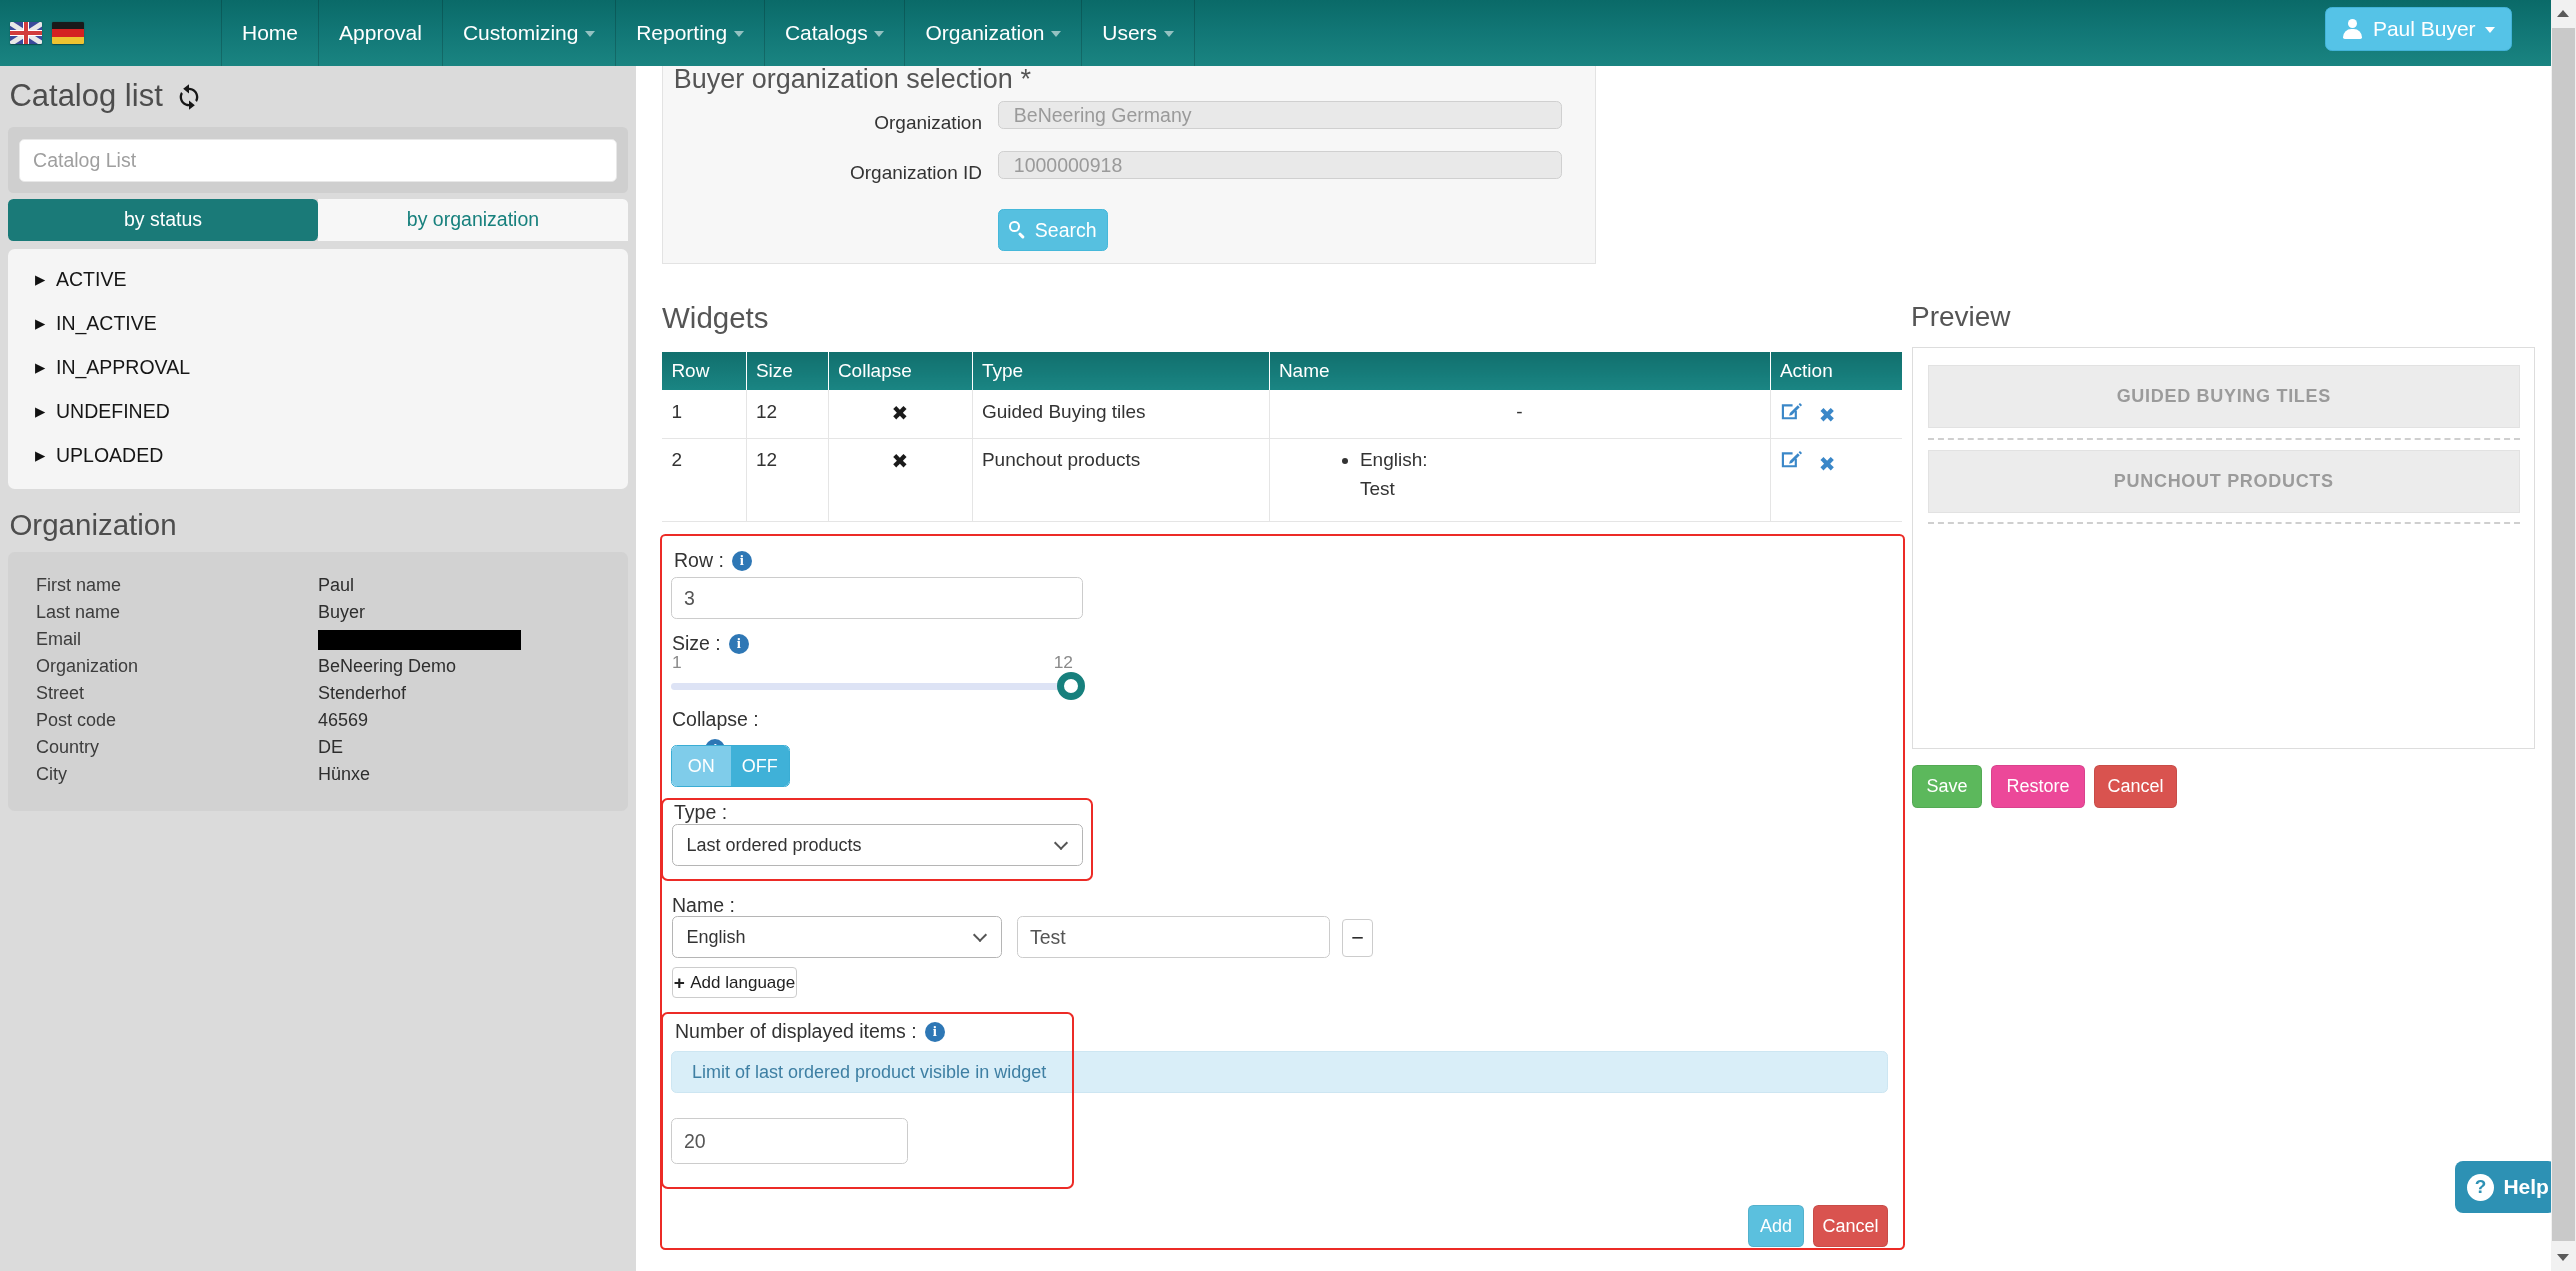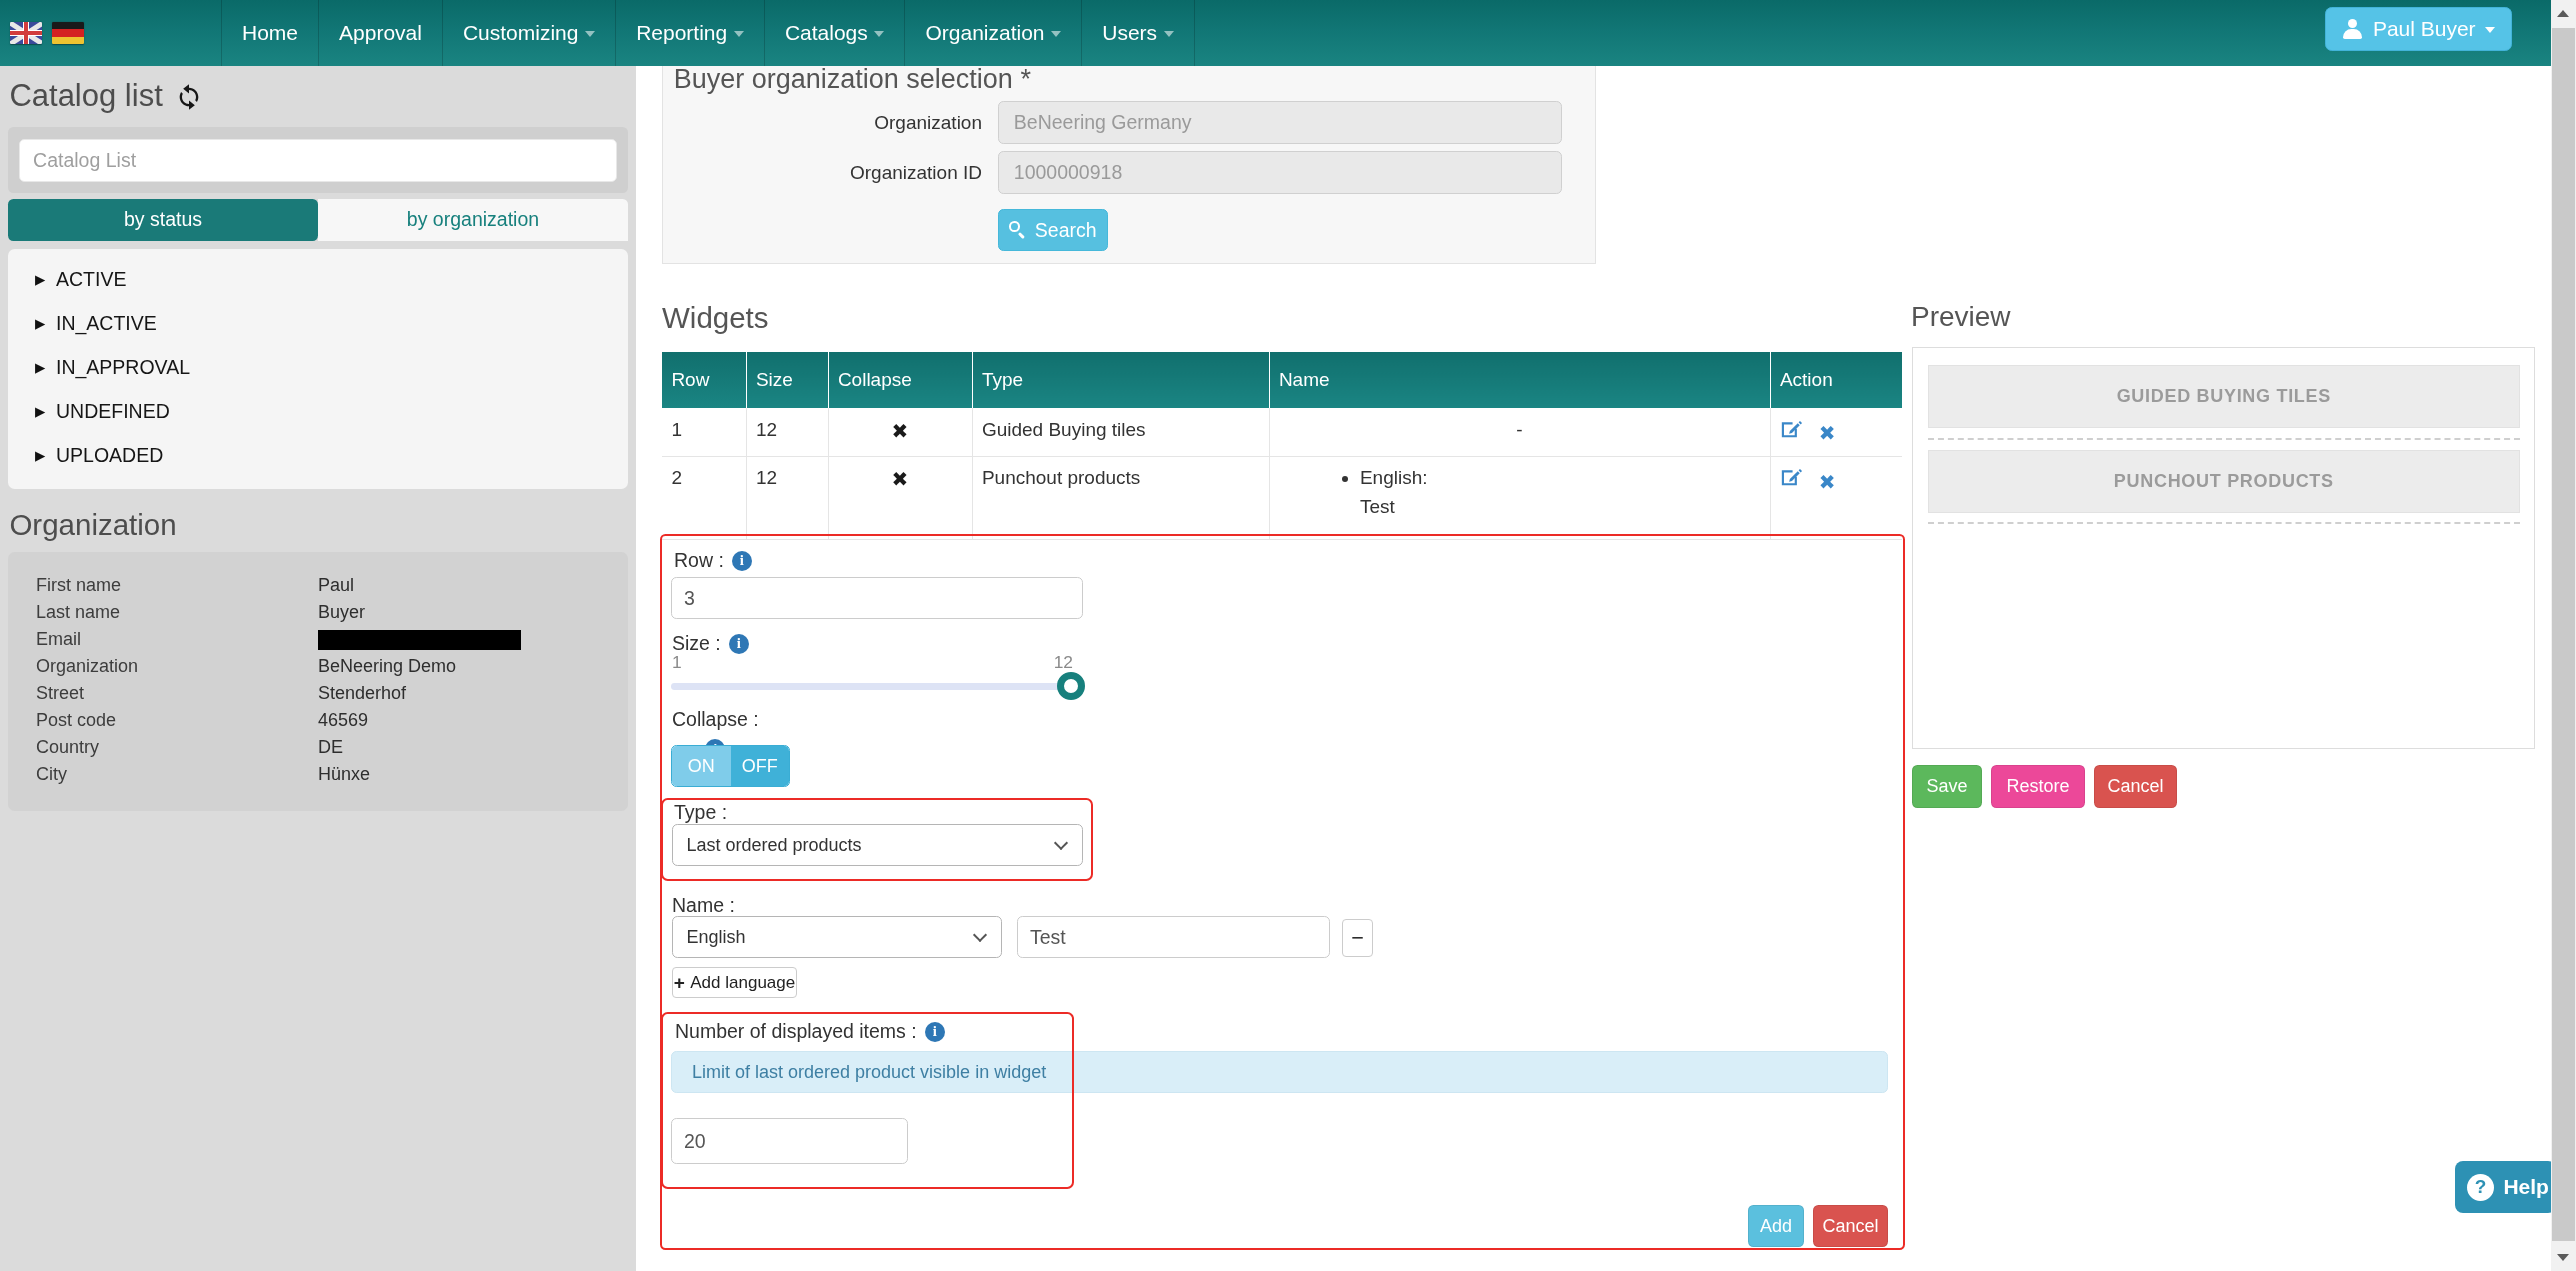--- a/index.html
+++ b/index.html
@@ -63,34 +63,34 @@
   .org-row { display:flex; height:27px; align-items:center; }
   .org-row .k { width:310px; padding-left:28px; font-size:18px; color:#3d3d3d; }
   .org-row .v { font-size:18px; color:#2e2e2e; }
   .redacted-bar { width:203px; height:20px; background:#000; }
 
   
   .buyer-panel { position:absolute; left:662px; top:52px; width:934px; height:212px; background:#f7f7f7; border:1.3px solid #e3e3e3; z-index:10; }
   .buyer-title { padding:10.7px 0 0 10.7px; font-size:27px; font-weight:300; color:#555; }
   .bp-row { position:absolute; left:0; height:43px; display:flex; }
   .bp-row .bp-label { width:319px; text-align:right; font-size:19px; color:#333; line-height:43px; }
-  .bp-input { position:absolute; left:335px; width:564px; height:43px; background:#e9e9e9; border:0.7px solid #d0d0d0; border-radius:5.4px;
+  .bp-input { position:absolute; left:335px; width:564px; height:28px; background:#e9e9e9; border:0.7px solid #d0d0d0; border-radius:5.4px;
      font-size:19.5px; color:#9a9a9a; display:flex; align-items:center; padding-left:14.8px; }
   .bp-row1 { top:48px; } .bp-row2 { top:98px; }
   .search-btn { position:absolute; left:335px; top:156px; width:110px; height:42px; background:#56c0e0; border:0.7px solid #46b8da; border-radius:5.4px;
      color:#fff; font-size:19.5px; display:flex; align-items:center; justify-content:center; gap:8px; cursor:pointer; }
   .mag-icon { position:relative; width:17.4px; height:17.4px; }
   .mag-icon .lens { position:absolute; left:0; top:0; width:10.7px; height:10.7px; border:2.7px solid #fff; border-radius:50%; }
   .mag-icon .handle { position:absolute; left:10.7px; top:10.7px; width:6.7px; height:2.7px; background:#fff; transform:rotate(45deg); transform-origin:0 0; border-radius:1.3px; }
 
   
   .widgets-title { position:absolute; left:662px; top:301px; font-size:29.5px; font-weight:300; color:#555; }
   .wtable { position:absolute; left:662px; top:352px; width:1240px; border-collapse:collapse; }
   .wtable th { background:linear-gradient(180deg,#116f6d,#1a8583); color:#fff; font-weight:400; font-size:19px; text-align:left;
-     height:56px; padding-left:9.4px; border-right:1.3px solid #fff; }
+     height:38px; padding-left:9.4px; border-right:1.3px solid #fff; }
   .wtable th:last-child { border-right:none; }
   .wtable td { border-right:1.3px solid #e5e5e5; border-bottom:1.3px solid #e5e5e5; font-size:19px; color:#333; padding:10.7px 0 6.7px 9.4px; vertical-align:top; }
   .wtable td:first-child { border-left:none; }
   .wtable td:last-child { border-right:none; }
   .wtable tr td { background:#fff; }
   .col-row{width:84px;} .col-size{width:82px;} .col-collapse{width:144px;} .col-type{width:297px;} .col-name{width:501px;} .col-action{width:132px;}
   .td-center { text-align:center; padding-left:0 !important; }
   .collapse-x { font-size:20px; color:#1a1a1a; }
   .name-list { list-style:disc; margin-left:81px; }
   .name-list li { font-size:19px; color:#333; }

